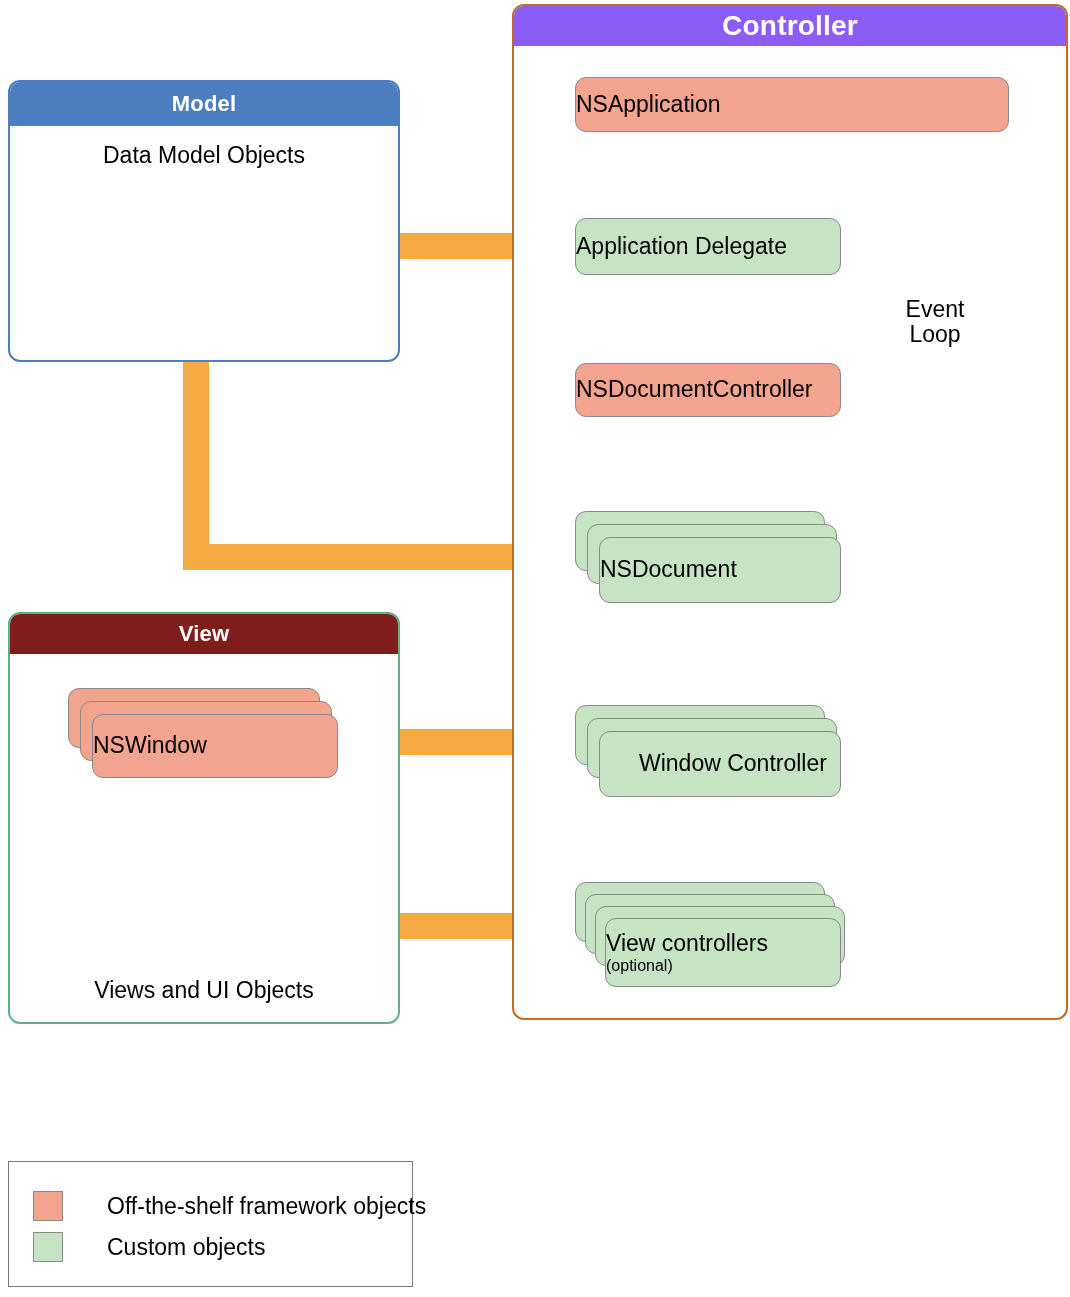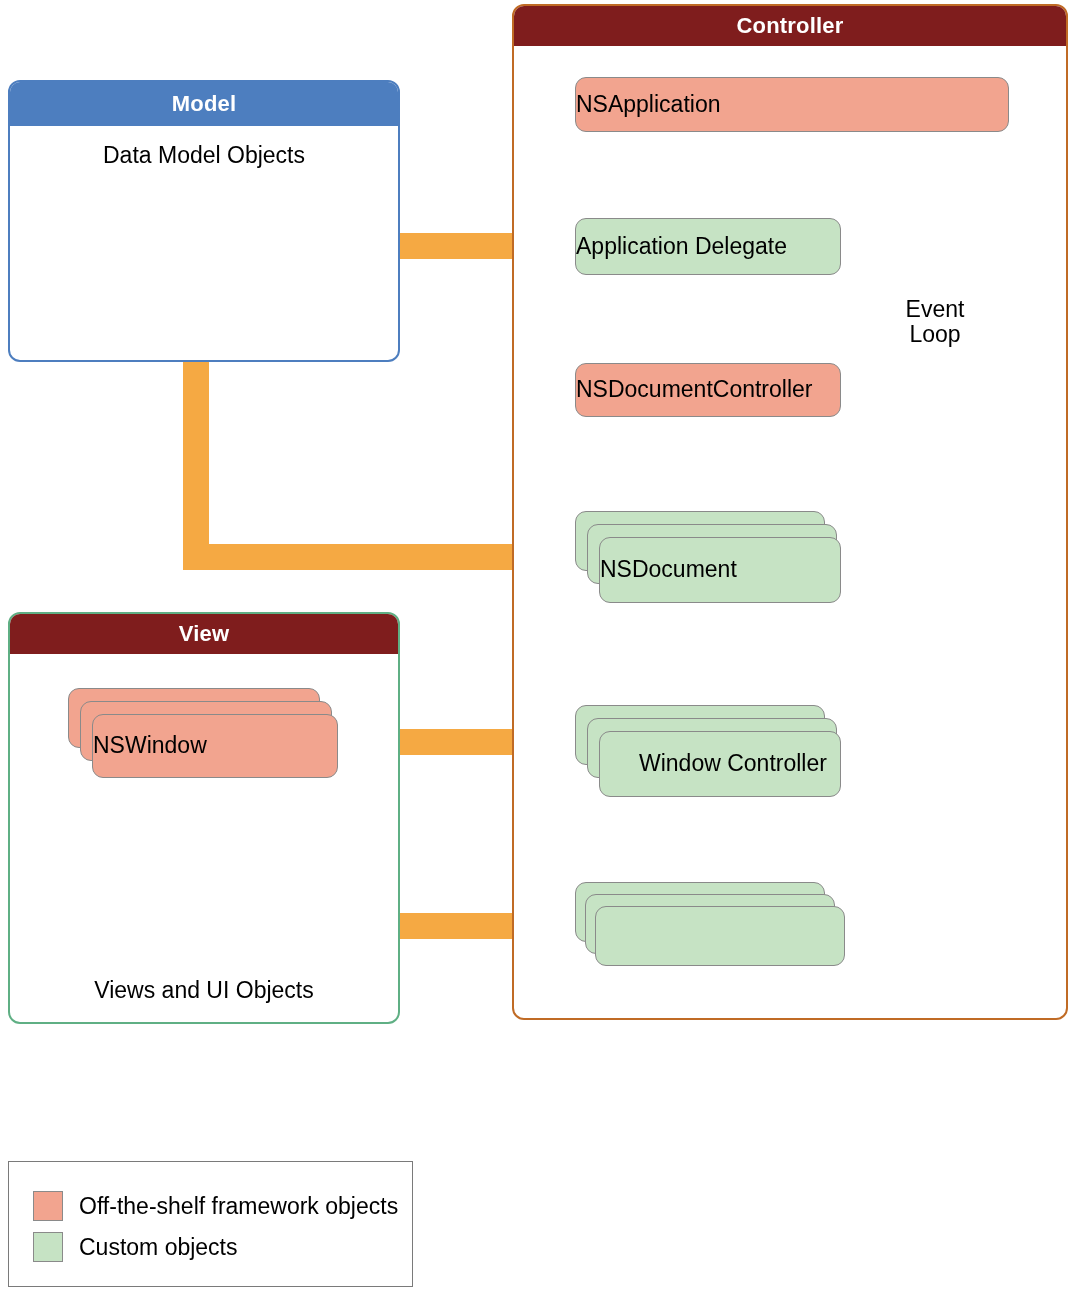--- a/index.html
+++ b/index.html
@@ -12,21 +12,21 @@
   .panel{position:absolute;box-sizing:border-box;border-radius:12px;background:#ffffff;}
   .panel .panel-head{
     position:absolute;left:0;top:0;width:100%;box-sizing:border-box;
     border-radius:10px 10px 0 0;color:#ffffff;font-weight:bold;
     text-align:center;letter-spacing:.2px;}
   .panel.model{left:8px;top:80px;width:392px;height:282px;border:2px solid #4D7EBF;}
   .panel.model .panel-head{height:44px;line-height:44px;background:#4D7EBF;font-size:22px;}
   .panel.view{left:8px;top:612px;width:392px;height:412px;border:2px solid #5FAF84;}
   .panel.view .panel-head{height:40px;line-height:40px;background:#7f1d1d;font-size:22px;}
   .panel.controller{left:512px;top:4px;width:556px;height:1016px;border:2px solid #C06B25;}
-  .panel.controller .panel-head{height:40px;line-height:40px;background:#7f1d1d;font-size:22px;}
+  .panel.controller .panel-head{height:40px;line-height:40px;background:#8b5cf6;font-size:28px;}
 
   
   .node{position:absolute;box-sizing:border-box;border:1.5px solid #8a8a8a;
         border-radius:11px;display:flex;flex-direction:column;
         align-items:flex-start;justify-content:center;
         font-size:23px;color:#000;text-align:center;line-height:1.1;}
   .node.fw{background:#F2A48F;}
   .node.custom{background:#C6E3C4;}
   .node .sub{font-size:16px;margin-top:1px;}
 
@@ -40,21 +40,21 @@
   
   .label{position:absolute;font-size:23px;color:#000;text-align:center;white-space:nowrap;}
 
   
   .eventloop-text{position:absolute;font-size:23px;color:#000;text-align:center;
                   line-height:1.08;white-space:nowrap;}
 
   
   .legend{position:absolute;left:8px;top:1161px;width:405px;height:126px;
           box-sizing:border-box;border:1.5px solid #7a7a7a;background:#fff;}
-  .legend-row{position:absolute;display:flex;align-items:center;}
+  .legend-row{position:absolute;display:flex;align-items:center;gap:28px;}
   .legend-sw{width:30px;height:30px;box-sizing:border-box;border:1.5px solid #8a8a8a;}
   .legend-sw.fw{background:#F2A48F;}
   .legend-sw.custom{background:#C6E3C4;}
   .legend-txt{margin-left:16px;font-size:23px;color:#000;white-space:nowrap;}
 </style>
 </head>
 <body>
 
 <div id="stage">
 
@@ -255,20 +255,24 @@
     <div class="stackcopy custom" style="left:12px;top:13px;width:250px;height:60px;"></div>
     <div class="node custom" style="left:24px;top:26px;width:242px;height:66px;padding-left:39px;">
       <span>Window Controller</span>
     </div>
   </div>
 
   <div class="stackwrap" style="left:575px;top:882px;width:266px;height:105px;">
     <div class="stackcopy custom" style="left:0px;top:0px;width:250px;height:60px;"></div>
     <div class="stackcopy custom" style="left:10px;top:12px;width:250px;height:60px;"></div>
     <div class="stackcopy custom" style="left:20px;top:24px;width:250px;height:60px;"></div>
+    <div class="node custom" style="left:30px;top:36px;width:236px;height:69px;">
+      <span>View controllers</span>
+      <span class="sub">(optional)</span>
+    </div>
   </div>
 
   <div class="stackwrap" style="left:68px;top:688px;width:270px;height:95px;">
     <div class="stackcopy fw" style="left:0px;top:0px;width:252px;height:60px;"></div>
     <div class="stackcopy fw" style="left:12px;top:13px;width:252px;height:60px;"></div>
     <div class="node fw" style="left:24px;top:26px;width:246px;height:64px;">
       <span>NSWindow</span>
     </div>
   </div>
 

